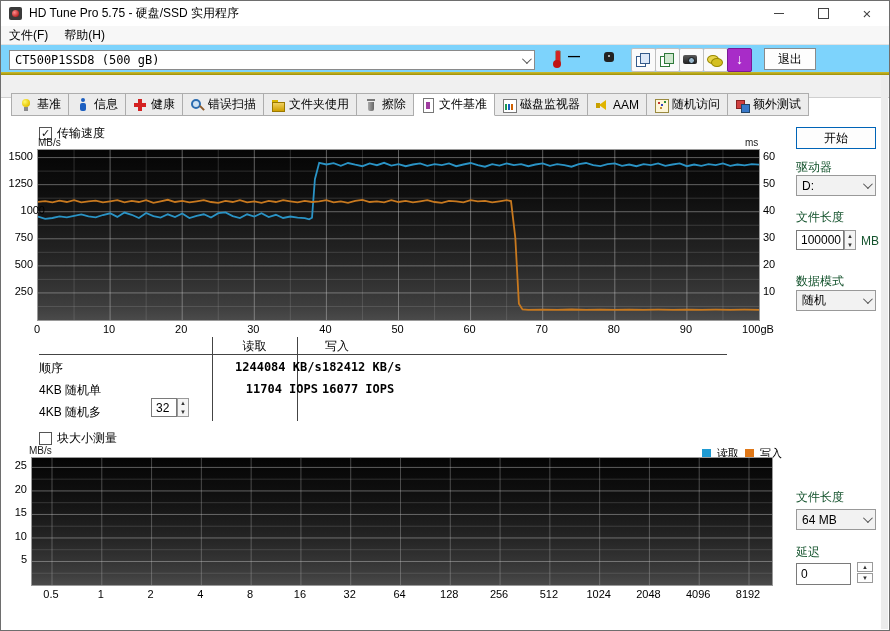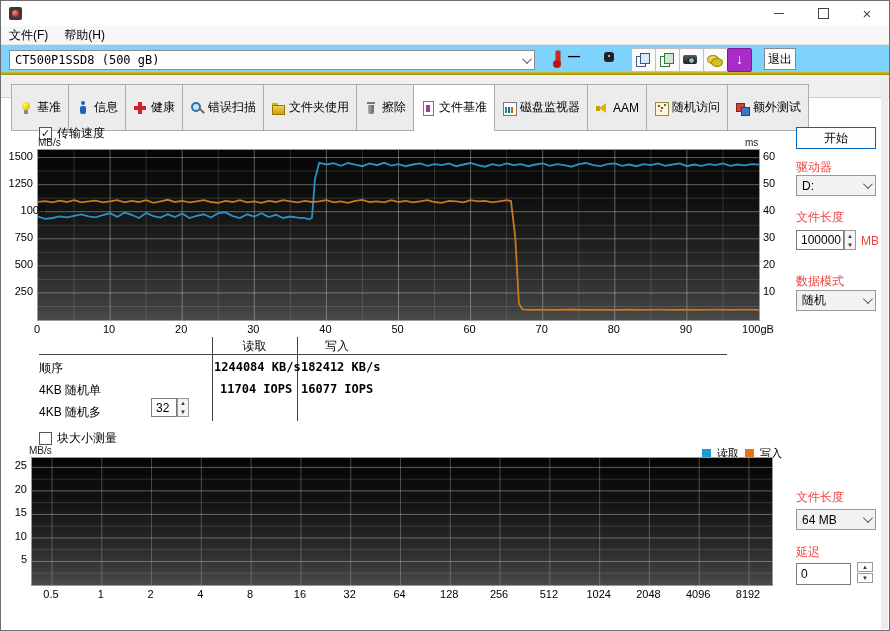--- a/index.html
+++ b/index.html
@@ -19,21 +19,21 @@
   .toolbar{position:absolute;left:0;top:43px;width:100%;height:28px;background:#7dd3fc;border-top:1px solid #e2e2e2;}
   .combo{background:#fff;border:1px solid #8a8a8a;display:flex;align-items:center;padding:0 5px;box-sizing:border-box;}
   .combo.gray{background:#f2f2f2;border-color:#999;}
   .chev{width:6px;height:6px;border:solid #555;border-width:0 1px 1px 0;transform:rotate(45deg) translateY(-2px);margin-left:auto;flex:none;}
   .mono{font-family:"DejaVu Sans Mono",monospace;}
   .tbtn{position:absolute;width:23px;height:22px;top:3px;border:1px solid #c0c0c0;background:#fafafa;border-radius:2px;}
   .btn{border:1px solid #8a8a8a;background:#fdfdfd;display:flex;align-items:center;justify-content:center;box-sizing:border-box;}
   .accent{position:absolute;left:0;top:71px;width:100%;height:3px;background:linear-gradient(#cdbc2e,#9e8f07);}
   
   .tabbar{position:absolute;left:0;top:74px;width:100%;height:23px;background:#f0f0f0;border-bottom:1px solid #cfcfcf;display:flex;padding-left:10px;box-sizing:border-box;}
-  .tab{display:flex;align-items:center;gap:4px;padding:12px 7px;height:21px;margin-top:9px;border:1px solid #adadad;border-left:none;background:#ececec;white-space:nowrap;}
+  .tab{display:flex;align-items:center;gap:4px;padding:0 7px;height:21px;margin-top:18px;border:1px solid #adadad;border-left:none;background:#ececec;white-space:nowrap;}
   .tab:first-child{border-left:1px solid #adadad;}
   .tab.active{background:#fff;border-bottom-color:#fff;}
   
   .ti{position:relative;width:14px;height:14px;display:inline-block;flex:none;}
   .i-app::before{content:"";position:absolute;left:0;top:0;width:13px;height:13px;border-radius:2px;background:#3a3a3a;}
   .i-app::after{content:"";position:absolute;left:3px;top:3px;width:7px;height:7px;border-radius:50%;background:radial-gradient(circle at 35% 35%,#ff8a8a,#a00000);}
   .i-bulb::before{content:"";position:absolute;left:3px;top:1px;width:8px;height:8px;border-radius:50%;background:radial-gradient(circle at 35% 35%,#fff96a,#e6c300 70%,#b08c00);}
   .i-bulb::after{content:"";position:absolute;left:5px;top:9px;width:4px;height:4px;background:#8a8a8a;}
   .i-info::before{content:"";position:absolute;left:5px;top:0;width:4px;height:4px;border-radius:50%;background:#1d5fc0;}
   .i-info::after{content:"";position:absolute;left:4px;top:5px;width:6px;height:8px;border-radius:2px;background:#1d5fc0;}
@@ -71,38 +71,39 @@
   
   .cb{display:flex;align-items:center;gap:5px;}
   .cbbox{width:13px;height:13px;background:#fff;border:1px solid #555;display:flex;align-items:center;justify-content:center;font-size:11px;line-height:11px;color:#111;box-sizing:border-box;}
   .plot{position:absolute;background:linear-gradient(180deg,#050505 0%,#101010 30%,#262626 65%,#3e3e3e 92%,#4a4a4a 100%);border:1px solid #9a9a9a;}
   .plot svg{position:absolute;left:0;top:0;}
   .axis-unit{position:absolute;font-size:10px;color:#222;}
   .tick{position:absolute;font-size:11px;color:#000;white-space:nowrap;}
   .tick.xc{transform:translateX(-50%);}
   .tick.yr{text-align:right;}
   .res-label{position:absolute;font-size:12px;}
-  .res-val{position:absolute;font-family:"DejaVu Sans Mono",monospace;font-weight:bold;font-size:12px;white-space:nowrap;}
+  .res-val{position:absolute;font-family:"DejaVu Sans Mono",monospace;font-weight:bold;font-size:12px;text-align:right;white-space:nowrap;margin-left:21px;}
   .hline{position:absolute;height:1px;background:#444;}
   .vline{position:absolute;width:1px;background:#444;}
   .spin-input{position:absolute;background:#fff;border:1px solid #7a7a7a;box-sizing:border-box;display:flex;align-items:center;padding:4px 4px;font-size:12px;}
   .spin-arrows{position:absolute;display:flex;flex-direction:column;border:1px solid #9a9a9a;box-sizing:border-box;background:#f4f4f4;}
   .spin-arrows span{flex:1;display:flex;align-items:center;justify-content:center;font-size:6px;color:#333;line-height:1;}
   .sep-arrows span{border:1px solid #9a9a9a;background:#fdfdfd;width:16px;height:10px;display:flex;align-items:center;justify-content:center;font-size:6px;color:#333;margin-bottom:1px;box-sizing:border-box;}
-  .panel-label{position:absolute;font-size:12px;color:#ef4444;}
+  .panel-label{position:absolute;font-size:12px;color:#14532d;}
   .legend{position:absolute;display:flex;align-items:center;gap:6px;font-size:11px;}
   .right-strip{position:absolute;right:1px;top:74px;width:7px;bottom:1px;background:#ececec;}
 </style>
 </head>
 <body>
 
 <div class="window">
 
   <div class="titlebar">
     <span class="ti i-app" style="margin-left:8px"></span>
+    <span class="title-text">HD Tune Pro 5.75 - 硬盘/SSD 实用程序</span>
   </div>
   <div class="winbtns">
     <div class="winbtn">
         <span class="min-line"></span>
       </div>
     <div class="winbtn">
         <span class="max-box"></span>
       </div>
     <div class="winbtn">
         <span>×</span>
@@ -120,21 +121,21 @@
       <span class="chev"></span>
     </div>
     <span class="ti i-thermo abs" style="left:548px;top:5px"></span>
     <span class="abs" style="left:567px;top:4px;font-weight:bold">—</span>
     <span class="ti i-gauge abs" style="left:584px;top:5px"></span>
     <div class="tbtn" style="left:630px"><span class="ti i-copy" style="margin:3px 0 0 3px"></span></div>
     <div class="tbtn" style="left:654px"><span class="ti i-copy2" style="margin:3px 0 0 3px"></span></div>
     <div class="tbtn" style="left:678px"><span class="ti i-camera" style="margin:3px 0 0 3px"></span></div>
     <div class="tbtn" style="left:702px"><span class="ti i-money" style="margin:3px 0 0 3px"></span></div>
     <div class="tbtn" style="left:726px;background:#a82cc8;border-color:#7a1a96;color:#fff;text-align:center;font-weight:bold;font-size:14px;line-height:20px"><span>↓</span></div>
-    <div class="btn abs" style="left:763px;top:3px;width:32px;height:22px">
+    <div class="btn abs" style="left:763px;top:3px;width:52px;height:22px">
       <span>退出</span>
     </div>
   </div>
 
   <div class="accent"></div>
 
   <div class="tabbar">
     <div class="tab">
         <span class="ti i-bulb"></span>
         <span>基准</span>

